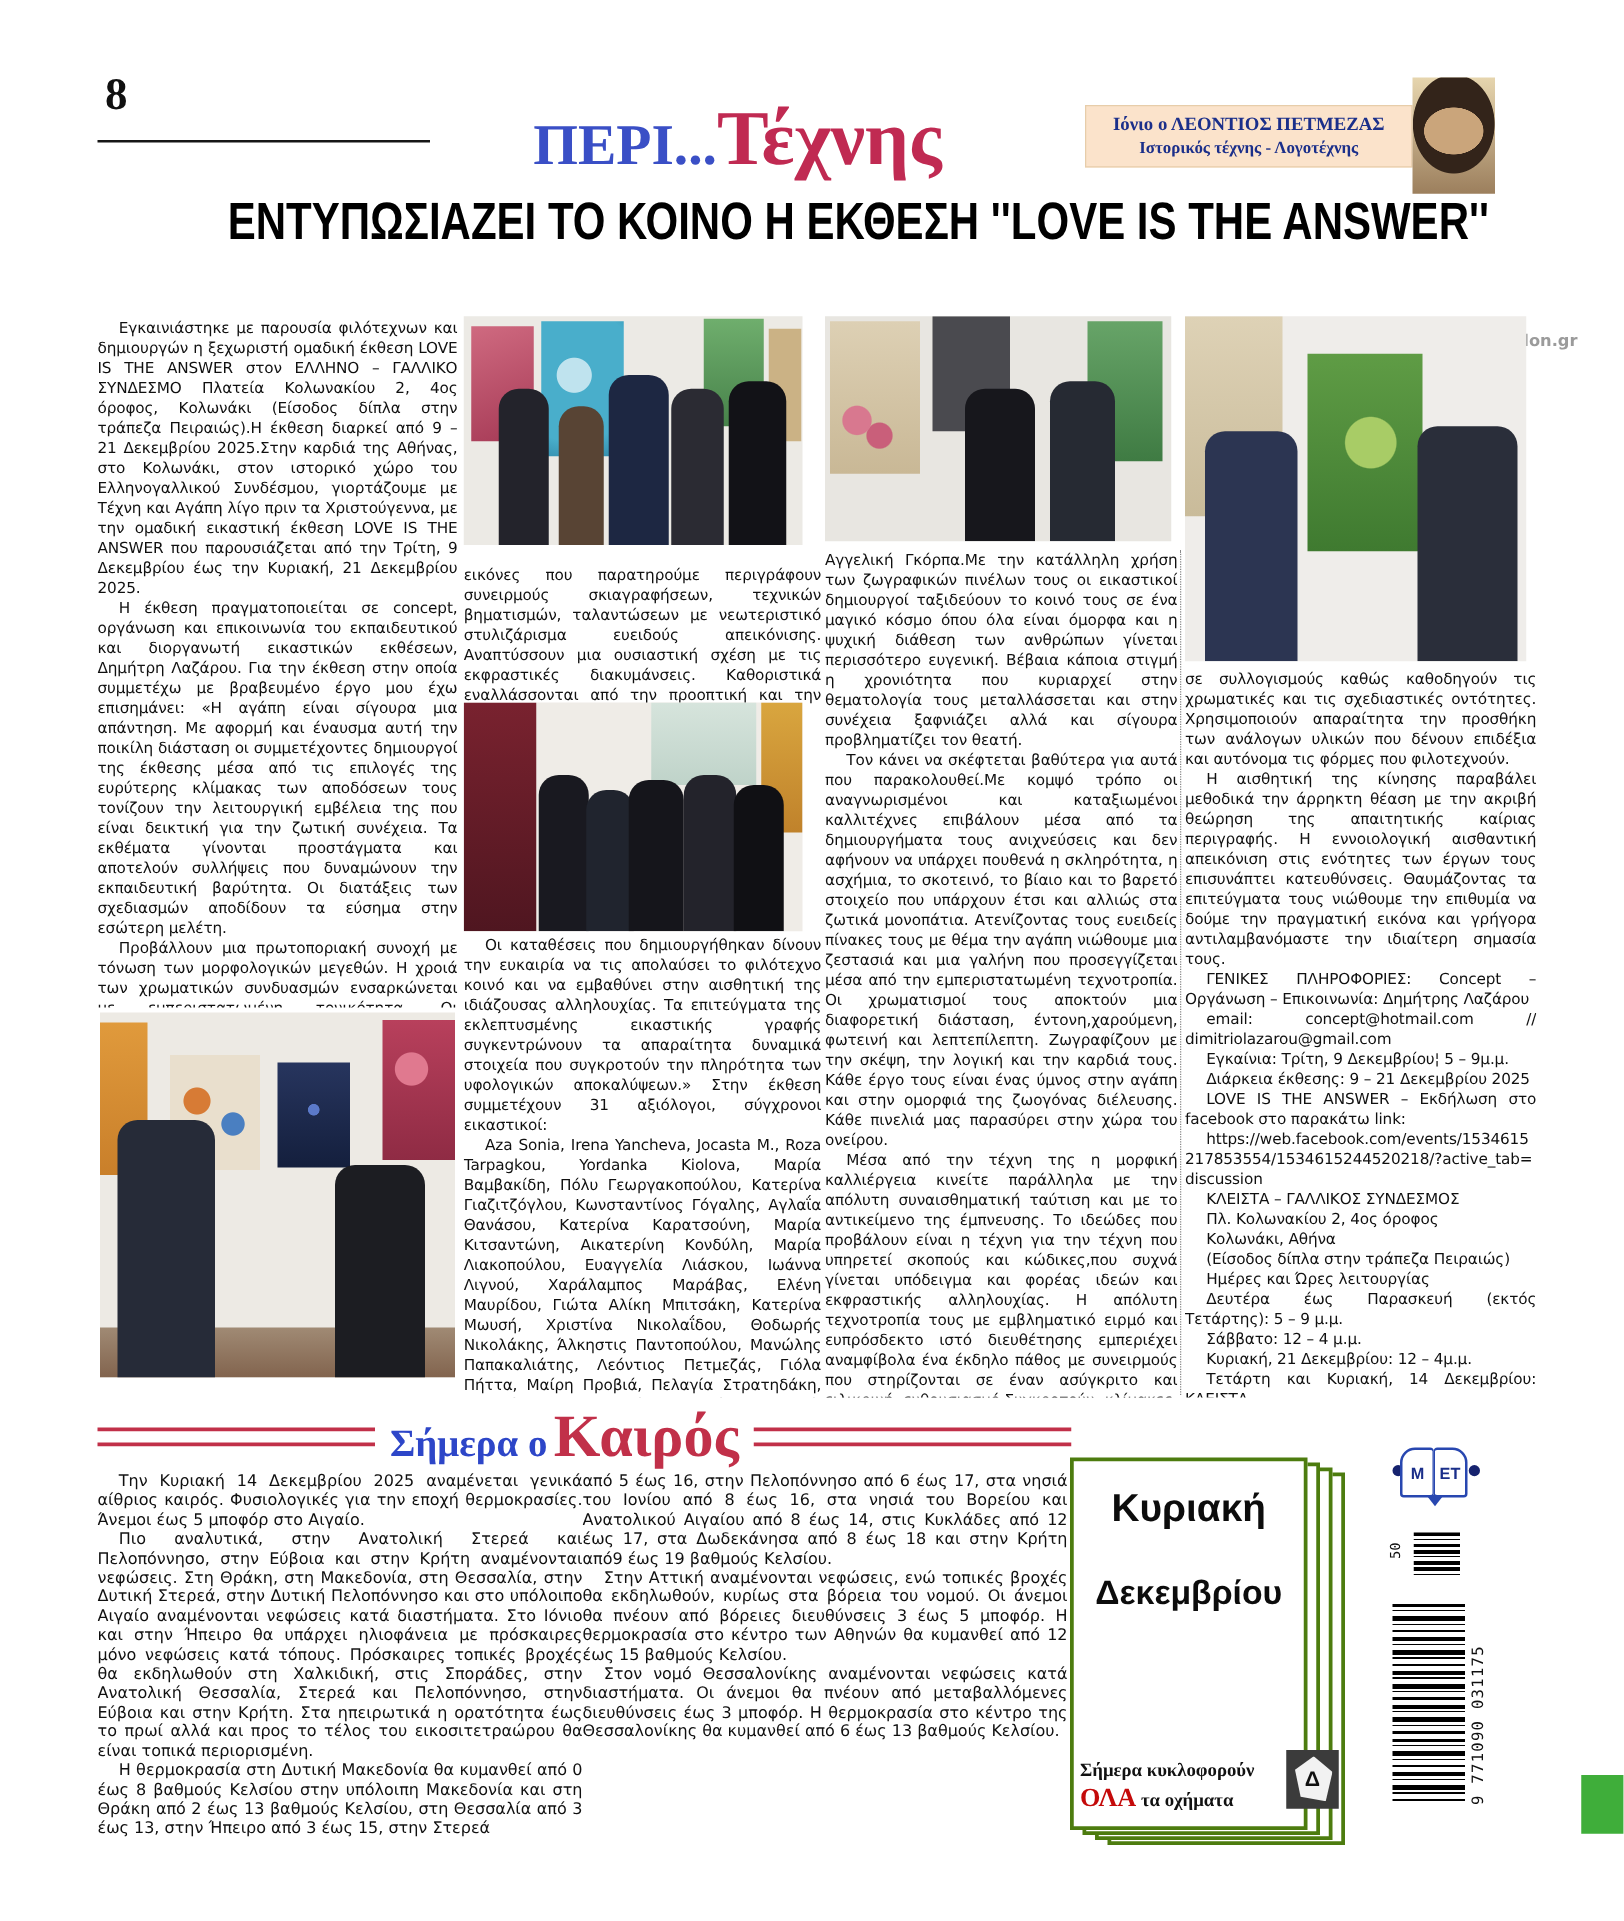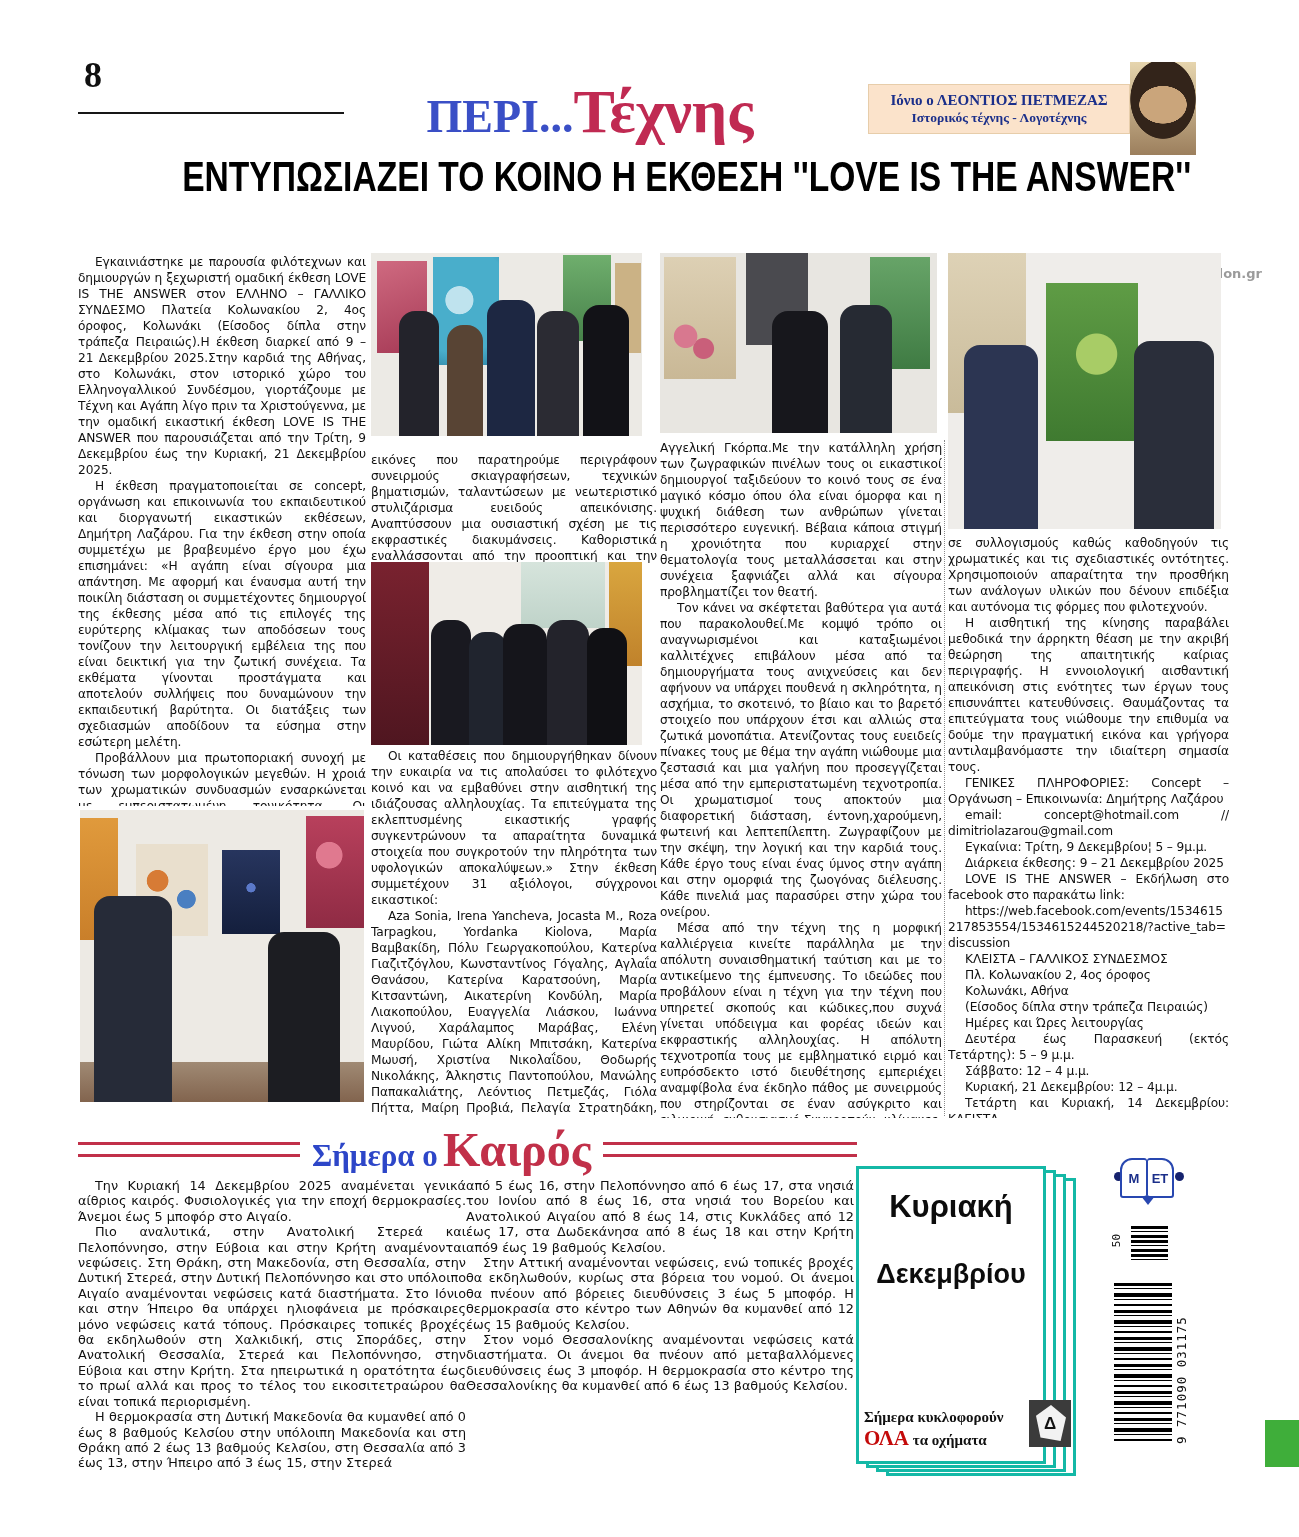--- a/index.html
+++ b/index.html
@@ -47,21 +47,21 @@
   .wx-head{left:78px;top:1122px;width:779px;display:flex;align-items:center;gap:12px;}
   .dbl{height:9px;border-top:3px solid #c13049;border-bottom:3px solid #c13049;}
   .dbl.left{width:222px;} .dbl.right{flex:1;}
   .wx-title{white-space:nowrap;}
   .wx-blue{font-family:"Liberation Serif",serif;font-weight:bold;font-size:31px;color:#2d46c8;}
   .wx-red{font-family:"Liberation Serif",serif;font-weight:bold;font-size:48px;color:#c13049;}
   .wcol{font-size:12.8px;line-height:15.4px;text-align:justify;overflow:hidden;-webkit-hyphens:auto;hyphens:auto;}
 
   
   .cal{left:856px;top:1166px;width:236px;height:312px;}
-  .cal-layer{position:absolute;width:184px;height:292px;background:#fff;border:3px solid #14b8a6;}
+  .cal-layer{position:absolute;width:184px;height:292px;background:#fff;border:3px solid #4d7c0f;}
   .cal-front{left:0;top:0;z-index:3;text-align:center;font-family:"Liberation Sans",sans-serif;}
   .cal-l1{left:10px;top:4px;z-index:2;} .cal-l2{left:20px;top:8px;z-index:1;} .cal-l3{left:30px;top:12px;z-index:0;}
   .cal-day{margin-top:20px;font-size:31px;font-weight:bold;color:#0c0c0c;}
   .cal-date{margin-top:4px;font-size:100px;line-height:94px;font-weight:bold;color:#db0b0b;}
   .cal-month{margin-top:34px;font-size:27px;font-weight:bold;color:#0c0c0c;}
   .cal-note{position:absolute;left:5px;bottom:10px;width:152px;text-align:left;
             font-family:"Liberation Serif",serif;font-weight:bold;color:#111;}
   .cal-note .n1{font-size:15px;}
   .cal-note .n2red{font-size:21px;color:#c40a0a;}
   .cal-note .n2rest{font-size:15px;}

